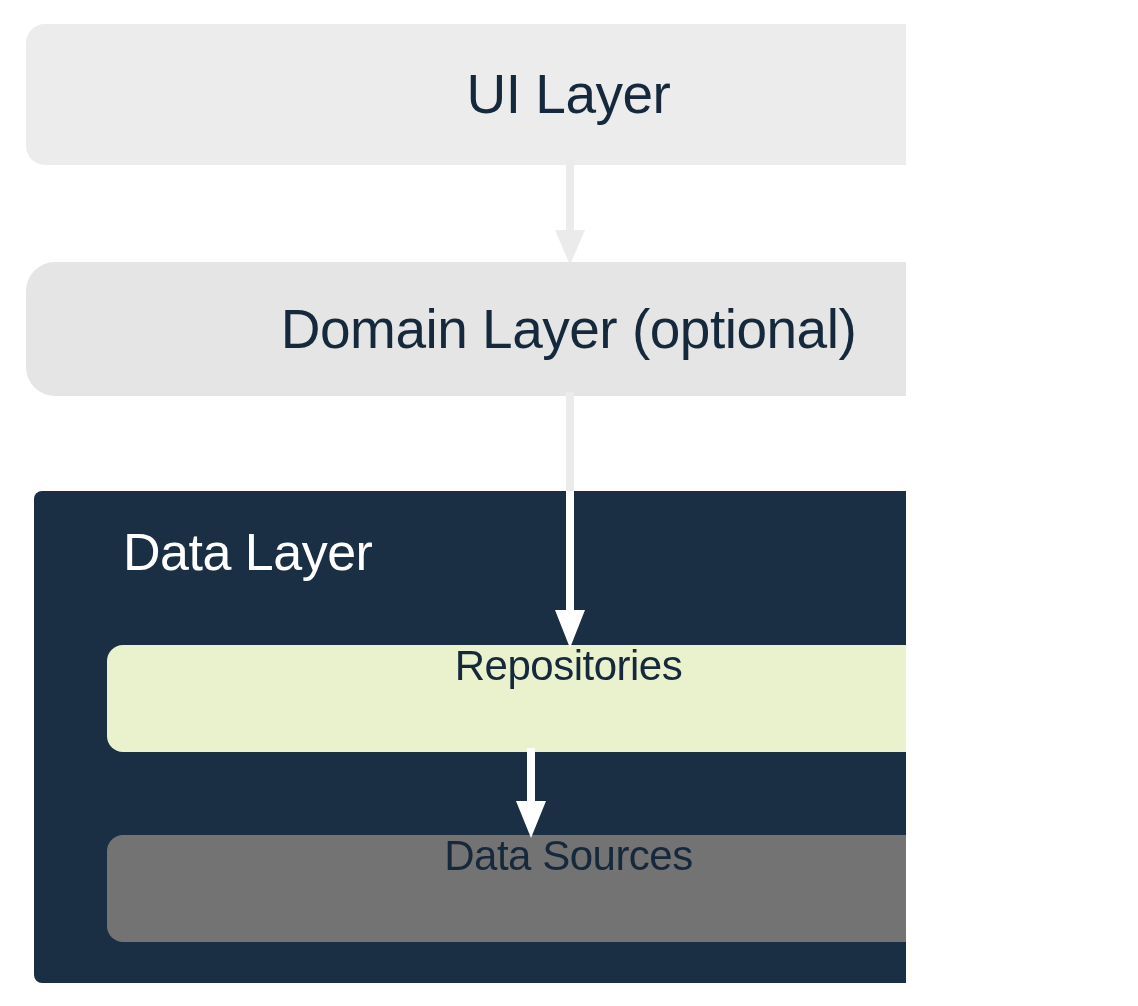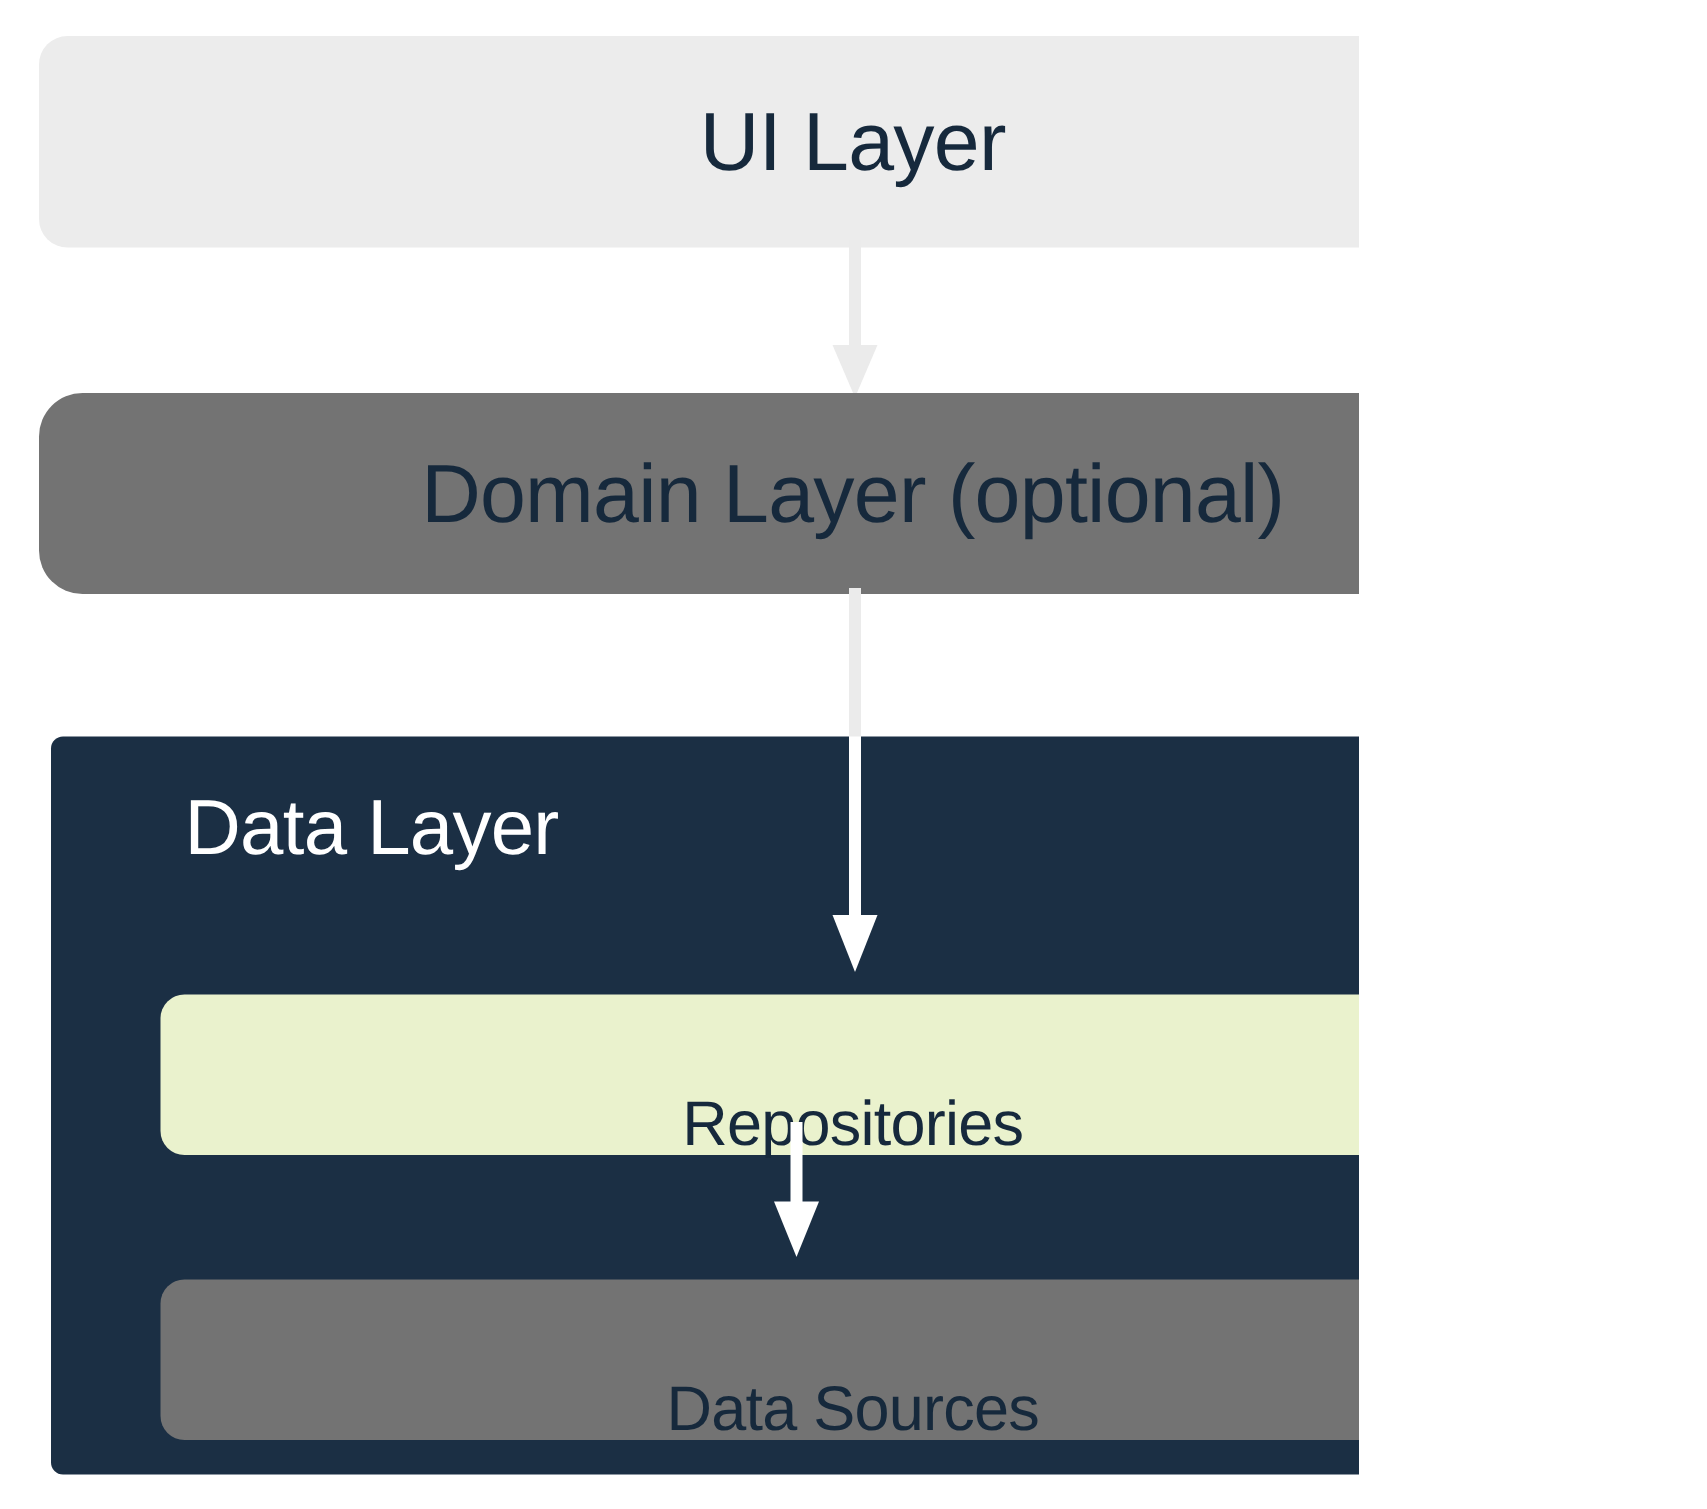--- a/index.html
+++ b/index.html
@@ -47,21 +47,21 @@
     font-size: 55px;
     font-weight: 400;
   }
 
   
   #domain-layer-box {
     left: 26px;
     top: 262px;
     width: 1085px;
     height: 134px;
-    background: #737373;
+    background: #e5e5e5;
     border-radius: 29px;
   }
   #domain-layer-box .layer-label {
     color: #16293c;
     font-size: 55px;
     font-weight: 400;
   }
 
   
   #data-layer-box {
@@ -87,24 +87,23 @@
   }
 
   
   .inner-box {
     position: absolute;
     left: 73px;
     width: 923px;
     height: 107px;
     border-radius: 16px;
     display: flex;
-    align-items: flex-end;
+    align-items: flex-start;
     justify-content: center;
     box-sizing: border-box;
-    margin-top: 18px;
   }
   .inner-box .layer-label {
     color: #16293c;
     font-size: 42px;
     font-weight: 400;
   }
   #repositories-box {
     top: 154px;
     background: #eaf2cd;
   }

